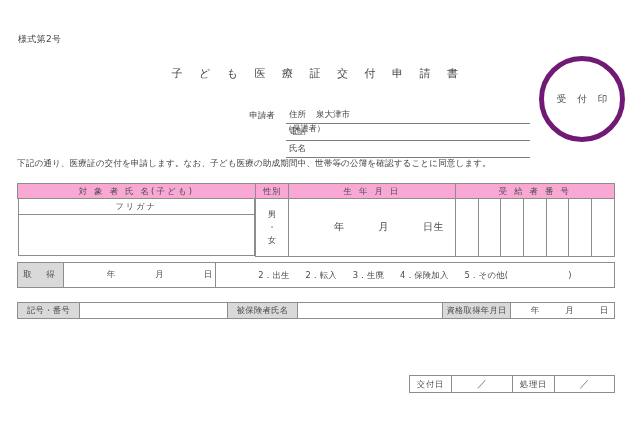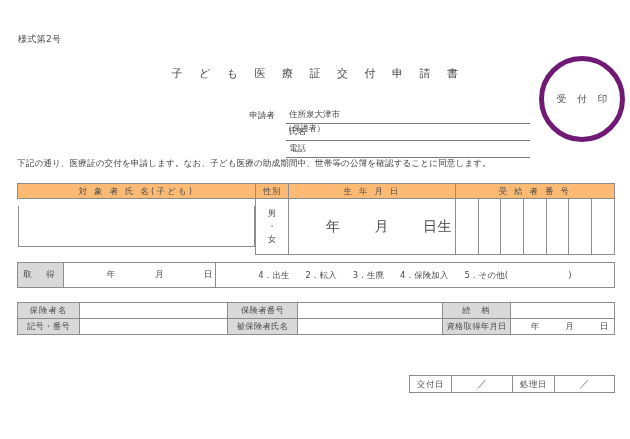--- a/index.html
+++ b/index.html
@@ -94,21 +94,21 @@
   }
   .app-row {
     border-bottom: 1px solid #7d7d7d;
     height: 16px;
     font-size: 8.5px;
     line-height: 15px;
     padding-left: 3px;
     color: #464646;
     white-space: nowrap;
   }
-  .app-row .val { }
+  .app-row .val { margin-left: 10px; }
 
   
   .consent {
     position: absolute;
     left: 17px;
     top: 158px;
     font-size: 8.6px;
     letter-spacing: 0.1px;
     color: #444;
     white-space: nowrap;
@@ -122,21 +122,21 @@
     font-size: 8.5px;
     color: #4a4a4a;
   }
   table.grid td {
     border: 1px solid #8d8d8d;
     padding: 0;
     vertical-align: middle;
     text-align: center;
   }
   .hd {
-    background: #fdba74;
+    background: #f9a8d4;
     height: 14px;
     letter-spacing: 2.2px;
     font-size: 8.4px;
   }
   .hd.tight { letter-spacing: 0.6px; }
 
   
   #child-table { left: 17px; top: 183px; width: 597px; }
   .furigana-cell {
     text-align: left;
@@ -147,21 +147,21 @@
     border-bottom: 1px solid #8d8d8d !important;
   }
   .name-blank { height: 40px; }
   .gender-cell {
     line-height: 13px;
     font-size: 8.4px;
     padding: 3px 0;
   }
   .gender-cell div { letter-spacing: 0; }
   .birth-cell {
-    font-size: 14px;
+    font-size: 10px;
     letter-spacing: 0.5px;
     margin-left: 16px;
   }
   .birth-cell .sp1 { display:inline-block; width: 34px; }
   .birth-cell .sp2 { display:inline-block; width: 34px; }
   .num-cell { height: 55px; }
 
   
   #acquire-table { left: 17px; top: 262px; width: 597px; padding-left: 20px; }
   .acq-label {
@@ -228,24 +228,24 @@
   <div class="applicant">
     <div class="applicant-label">
       <div>申請者</div>
       <div class="l2">（保護者）</div>
     </div>
     <div class="applicant-rows">
       <div class="app-row">
         <span>住所</span><span class="val">泉大津市</span>
       </div>
       <div class="app-row">
-        <span>氏名</span><span class="val"></span>
+        <span>電話</span><span class="val"></span>
       </div>
       <div class="app-row">
-        <span>電話</span><span class="val"></span>
+        <span>氏名</span><span class="val"></span>
       </div>
     </div>
   </div>
 
   <div class="consent">下記の通り、医療証の交付を申請します。なお、子ども医療の助成期間中、世帯等の公簿を確認することに同意します。</div>
 
   <table class="grid" id="child-table">
     <colgroup>
       <col style="width:238px">
       <col style="width:33px">
@@ -262,20 +262,23 @@
         <tr>
       <td class="hd">対 象 者 氏 名(子ども)</td>
       <td class="hd tight">性別</td>
       <td class="hd">生 年 月 日</td>
       <td class="hd" colspan="7">受 給 者 番 号</td>
     </tr>
     <tr>
       <td style="padding:0;border:none">
         <table style="border-collapse:collapse;width:100%;table-layout:fixed">
           <tbody>
+                <tr>
+                  <td class="furigana-cell" style="border-left:1px solid #8d8d8d;border-right:1px solid #8d8d8d;border-top:none">フリガナ</td>
+                </tr>
           <tr>
                   <td class="name-blank" style="border-left:1px solid #8d8d8d;border-right:1px solid #8d8d8d;border-bottom:1px solid #8d8d8d;border-top:none"></td>
                 </tr>
         </tbody>
             </table>
       </td>
       <td class="gender-cell">
         <div>男</div>
         <div>・</div>
         <div>女</div>
@@ -300,44 +303,36 @@
       <col style="width:152px">
       <col style="width:399px">
     </colgroup>
     <tbody>
         <tr>
       <td class="acq-label">取　得</td>
       <td class="acq-date">
         <span class="s"></span><span>年</span><span class="s"></span><span>月</span><span class="s"></span><span>日</span>
       </td>
       <td class="acq-reasons">
-        <span class="opt">4．出生</span><span class="opt">2．転入</span><span class="opt">3．生廃</span><span class="opt">4．保険加入</span><span class="opt last">5．その他(</span><span class="paren"></span><span>)</span>
+        <span class="opt">2．出生</span><span class="opt">2．転入</span><span class="opt">3．生廃</span><span class="opt">4．保険加入</span><span class="opt last">5．その他(</span><span class="paren"></span><span>)</span>
       </td>
     </tr>
   </tbody>
     </table>
 
   <table class="grid" id="insurance-table">
     <colgroup>
       <col style="width:62px">
       <col style="width:148px">
       <col style="width:70px">
       <col style="width:145px">
       <col style="width:68px">
       <col style="width:104px">
     </colgroup>
     <tbody>
-        <tr>
-      <td class="ins-label">保険者名</td>
-      <td class="ins-blank"></td>
-      <td class="ins-label nosp">保険者番号</td>
-      <td class="ins-blank"></td>
-      <td class="ins-label">続　柄</td>
-      <td class="ins-blank"></td>
-    </tr>
     <tr>
       <td class="ins-label nosp">記号・番号</td>
       <td class="ins-blank"></td>
       <td class="ins-label nosp">被保険者氏名</td>
       <td class="ins-blank"></td>
       <td class="ins-label nosp">資格取得年月日</td>
       <td class="ins-date">
         <span class="s" style="width:14px"></span><span>年</span><span class="s" style="width:26px"></span><span>月</span><span class="s" style="width:26px"></span><span>日</span>
       </td>
     </tr>

